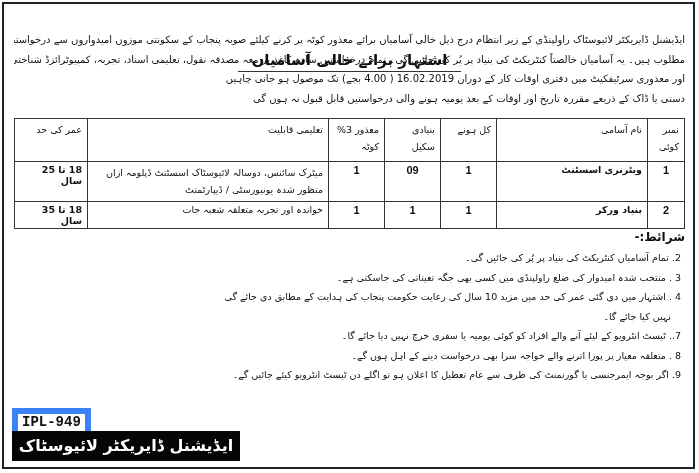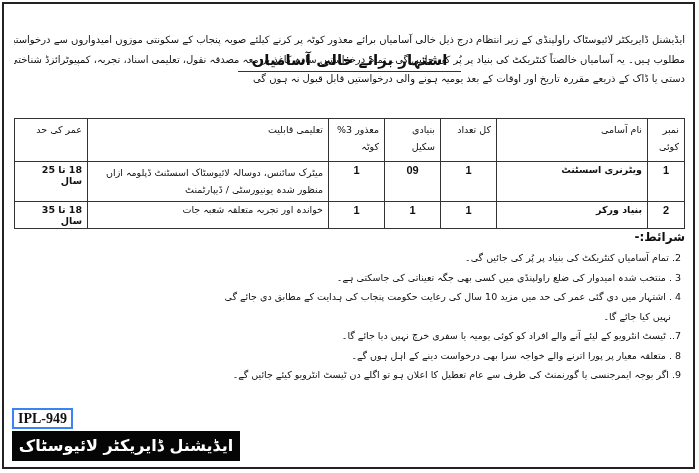--- a/index.html
+++ b/index.html
@@ -10,44 +10,45 @@
   .intro { position: absolute; right: 14px; left: 14px; top: 30px; direction: rtl; text-align: right; font-size: 10px; line-height: 19.5px; }
   .intro p { margin: 0; white-space: nowrap; overflow: hidden; }
   table.jobs { position: absolute; left: 14px; top: 118px; width: 671px; border-collapse: collapse; direction: rtl; font-size: 9.5px; }
   table.jobs td, table.jobs th { border: 1px solid #333; padding: 2px 5px; text-align: right; vertical-align: top; font-weight: normal; }
   table.jobs th { height: 38px; line-height: 17px; }
   table.jobs td.num { text-align: center; font-weight: bold; font-family: "Liberation Sans", sans-serif; font-size: 11px; }
   table.jobs td.name { font-weight: bold; }
   .conds { position: absolute; right: 14px; left: 14px; top: 226px; direction: rtl; text-align: right; font-size: 9.5px; line-height: 19.5px; }
   .conds h3 { margin: 0 0 0 0; font-size: 12px; font-weight: bold; line-height: 22px; }
   .conds p { margin: 0; white-space: nowrap; overflow: hidden; padding-right: 4px; }
-  .ipl { position: absolute; left: 12px; top: 408px; border: 2px solid #3b82f6; padding: 0 4px; font-family: Liberation Serif, serif; font-weight: bold; font-size: 14px; line-height: 17px; }
+  .ipl { position: absolute; left: 12px; top: 408px; border: 6px solid #3b82f6; padding: 0 4px; font-family: Liberation Mono, monospace; font-weight: bold; font-size: 14px; line-height: 17px; }
   .sig { position: absolute; left: 12px; top: 431px; width: 228px; height: 30px; background: #050505; color: #fff; font-size: 16px; font-weight: bold; text-align: center; line-height: 30px; direction: rtl; }
 </style>
 </head>
 <body>
 
 <div class="frame"></div>
 
 <div class="title-wrap">
   <span class="title">اشتہار برائے خالی آسامیاں</span>
 </div>
 
 <div class="intro">
   <p>ایڈیشنل ڈایریکٹر لائیوسٹاک راولپنڈی کے زیر انتظام درج ذیل خالی آسامیاں برائے معذور کوٹہ پر کرنے کیلئے صوبہ پنجاب کے سکونتی موزوں امیدواروں سے درخواستیں</p>
   <p>مطلوب ہیں۔ یہ آسامیاں خالصتاً کنٹریکٹ کی بنیاد پر پُر کی جائیں گی۔ تمام درخواستیں سادہ کاغذ پر معہ مصدقہ نقول، تعلیمی اسناد، تجربہ، کمپیوٹرائزڈ شناختی کارڈ اور سکونتی سرٹیفکیٹ</p>
+  <p>اور معذوری سرٹیفکیٹ میں دفتری اوقات کار کے دوران 16.02.2019 ( 4.00 بجے) تک موصول ہو جانی چاہیں</p>
   <p>دستی یا ڈاک کے ذریعے مقررہ تاریخ اور اوقات کے بعد یومیہ ہونے والی درخواستیں قابل قبول نہ ہوں گی</p>
 </div>
 
 <table class="jobs">
   <tbody>
       <tr>
     <th style="width:26px">نمبر کوئی</th>
     <th style="width:140px">نام آسامی</th>
-    <th style="width:45px">کل تعداد</th>
+    <th style="width:45px">کل ہونے</th>
     <th style="width:45px">بنیادی سکیل</th>
     <th style="width:45px">معذور 3% کوٹہ</th>
     <th style="width:230px">تعلیمی قابلیت</th>
     <th>عمر کی حد</th>
   </tr>
   <tr style="height:40px">
     <td class="num">1</td>
     <td class="name">ویٹرنری اسسٹنٹ</td>
     <td class="num">1</td>
     <td class="num">09</td>

